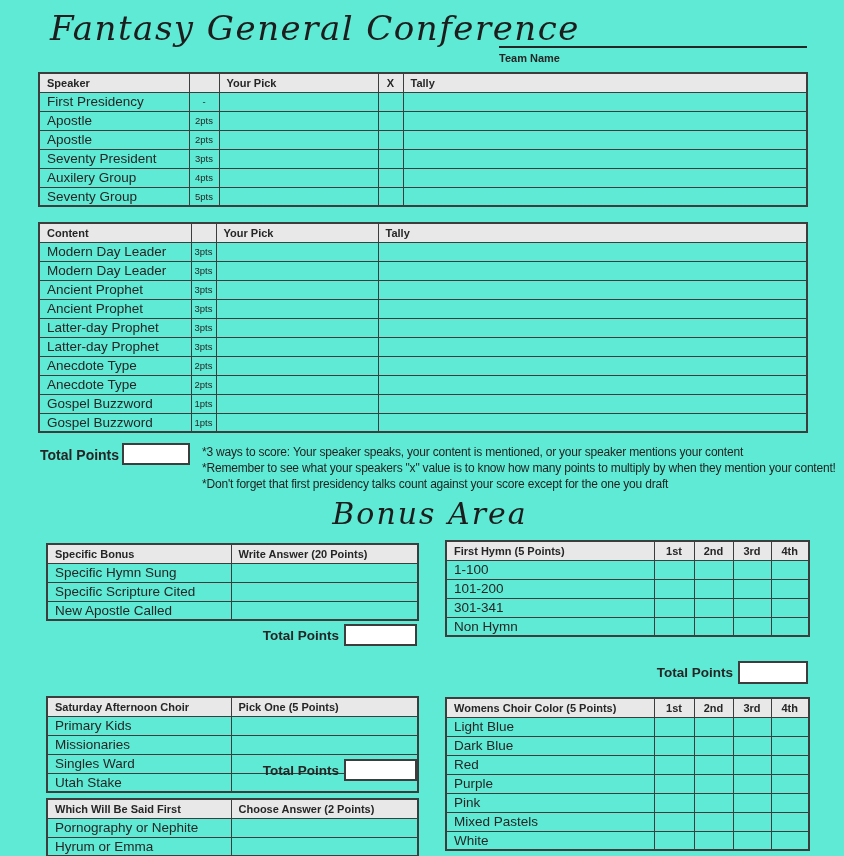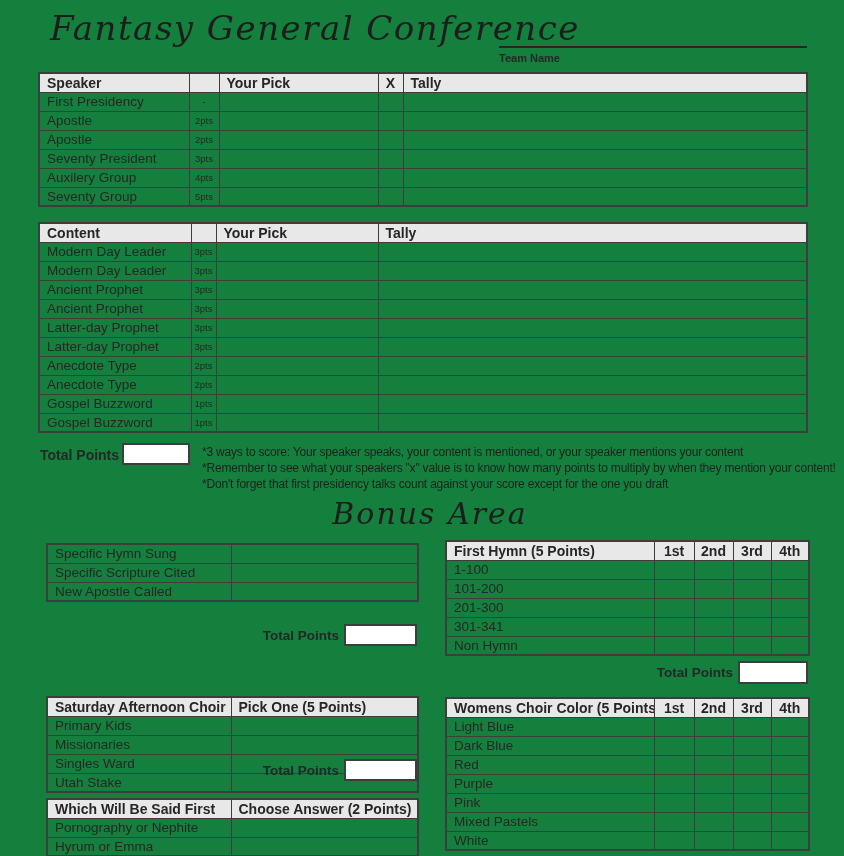--- a/index.html
+++ b/index.html
@@ -1,20 +1,20 @@
 <!DOCTYPE html>
 <html><head>
 <meta charset="utf-8">
 <style>
   * { box-sizing: border-box; margin: 0; padding: 0; }
   html, body { background: #ffffff; }
   .page {
     position: relative;
     width: 844px; height: 856px;
-    background: #15803d;
+    background: #5eead4;
     overflow: hidden;
     font-family: "Liberation Sans", sans-serif;
     color: #262626;
   }
   
   .main-title {
     position: absolute; left: 50px; top: 8px;
     font-family: "DejaVu Serif", serif;
     font-style: italic;
     font-size: 34px;
@@ -39,21 +39,21 @@
   .team-label {
     position: absolute; left: 499px; top: 52px;
     font-weight: bold; font-size: 11px;
   }
   
   table { border-collapse: collapse; table-layout: fixed; }
   table, th, td { border: 1px solid #3d3d3d; }
   table { border-width: 2px; }
   th {
     background: #e8e8e8;
-    font-size: 14px; font-weight: bold;
+    font-size: 11px; font-weight: bold;
     text-align: left; padding: 0 0 0 7px;
     height: 19px; white-space: nowrap; overflow: hidden;
   }
   td {
     font-size: 13.5px; height: 19px;
     padding: 0 0 0 7px; white-space: nowrap; overflow: hidden;
   }
   td.pts { font-size: 9.5px; text-align: center; padding: 0; }
   th.ctr, td.ctr { text-align: center; padding: 0; }
   td.fill { padding: 0; }
@@ -250,20 +250,24 @@
   </div>
 
   <div class="bonus-title">Bonus Area</div>
 
   <table class="spec-table">
     <colgroup>
         <col style="width:184px">
         <col style="width:187px">
       </colgroup>
     <tbody>
+        <tr>
+      <th>Specific Bonus</th>
+      <th>Write Answer (20 Points)</th>
+    </tr>
     <tr>
           <td>Specific Hymn Sung</td>
           <td class="fill"></td>
         </tr>
     <tr>
           <td>Specific Scripture Cited</td>
           <td class="fill"></td>
         </tr>
     <tr>
           <td>New Apostle Called</td>
@@ -354,27 +358,20 @@
           <td class="fill"></td>
         </tr>
     <tr>
           <td>101-200</td>
           <td class="fill"></td>
           <td class="fill"></td>
           <td class="fill"></td>
           <td class="fill"></td>
         </tr>
     <tr>
-          <td>201-300</td>
-          <td class="fill"></td>
-          <td class="fill"></td>
-          <td class="fill"></td>
-          <td class="fill"></td>
-        </tr>
-    <tr>
           <td>301-341</td>
           <td class="fill"></td>
           <td class="fill"></td>
           <td class="fill"></td>
           <td class="fill"></td>
         </tr>
     <tr>
           <td>Non Hymn</td>
           <td class="fill"></td>
           <td class="fill"></td>

